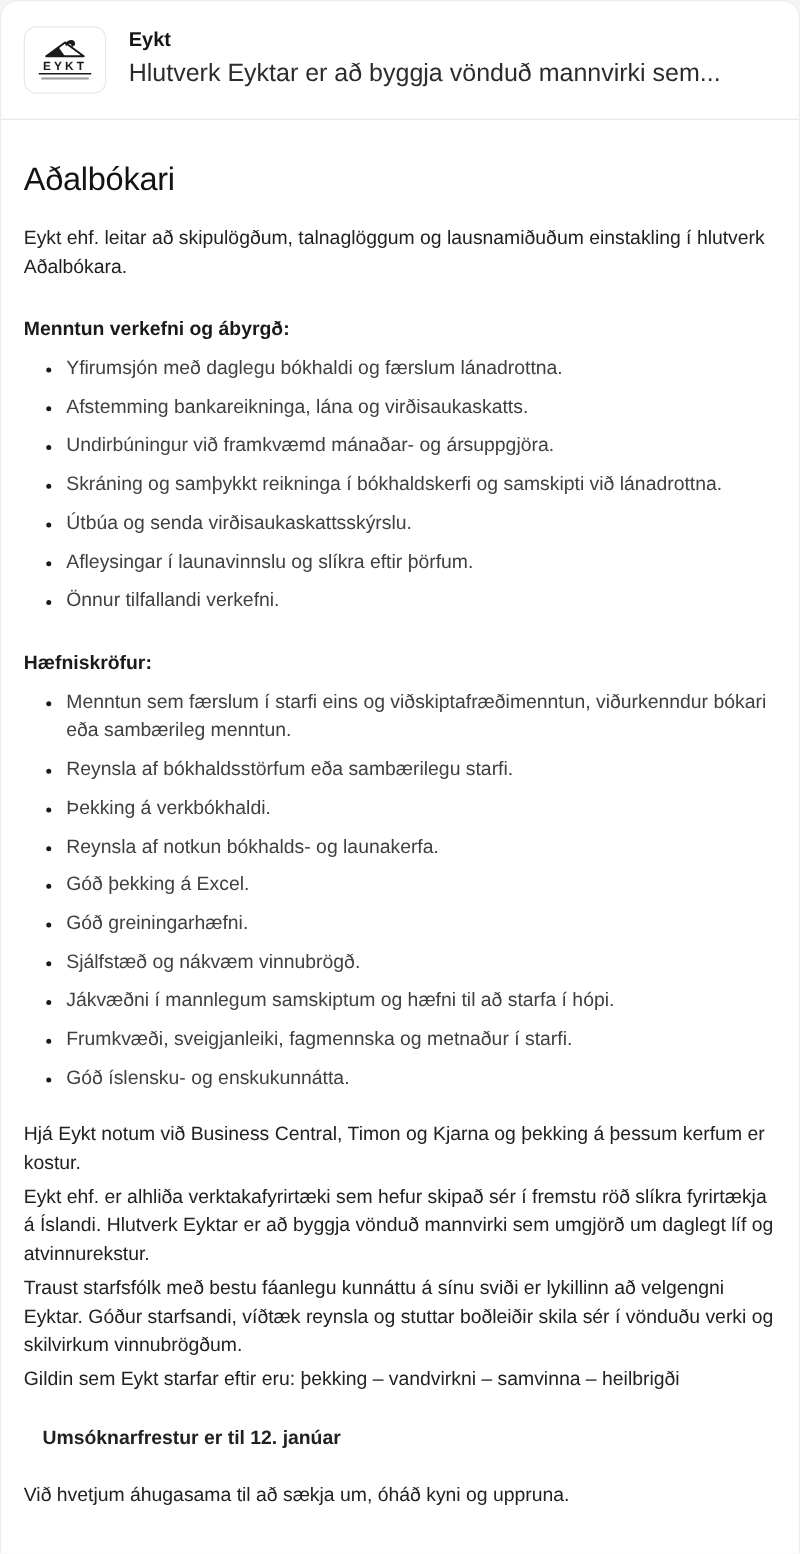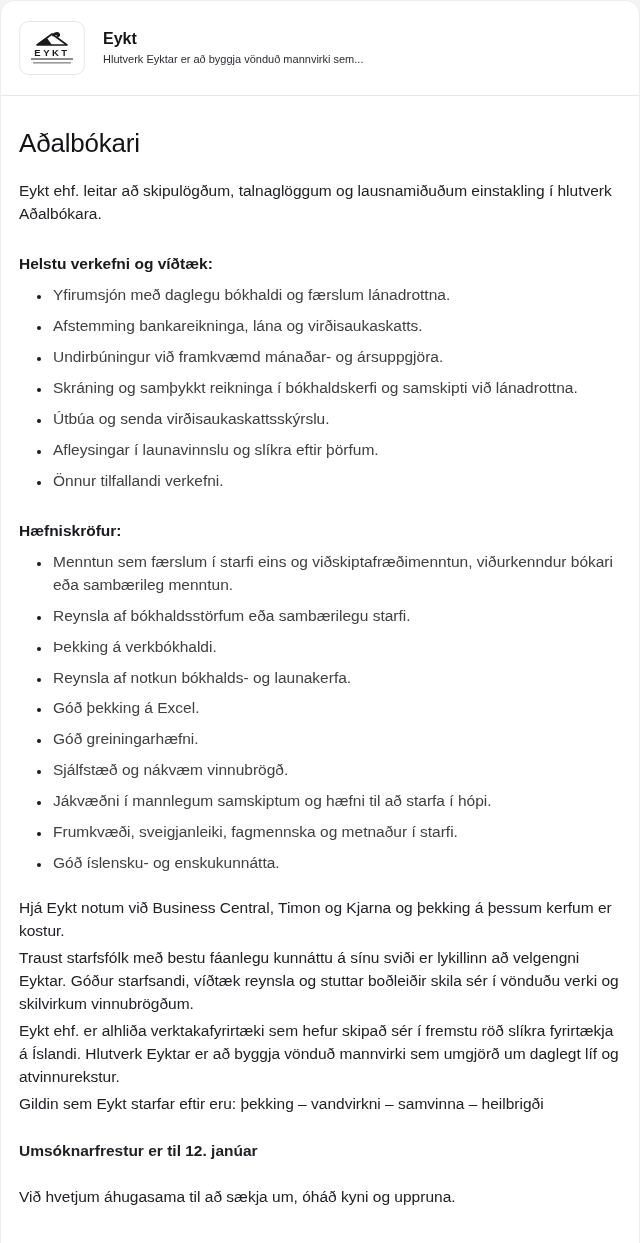--- a/index.html
+++ b/index.html
@@ -41,21 +41,21 @@
   }
   .logo-box svg { display: block; }
   .company-meta { display: flex; flex-direction: column; gap: 3px; }
   .company-name {
     font-size: 16px;
     font-weight: 700;
     color: #151517;
     line-height: 1.3;
   }
   .company-tagline {
-    font-size: 11px;
+    font-size: 20px;
     color: #2c2c30;
     line-height: 1.35;
   }
 
   
   .content {
     padding: 16px 20px 26px 18px;
     font-size: 15.5px;
     line-height: 1.48;
   }
@@ -78,21 +78,21 @@
     padding-left: 32px;
     list-style: disc;
   }
   ul.bullet-list li {
     margin: 8px 0;
     padding-left: 2px;
     color: #404040;
   }
   ul.bullet-list li::marker { color: #1a1a1d; font-size: 0.8em; }
   .bold-inline { font-weight: 400; }
-  p.deadline { font-weight: 700; margin: 24px 0; }
+  p.deadline { font-weight: 700; margin: 24px 15px; }
 </style>
 </head>
 <body>
 
 <div class="page-card">
 
   <div class="company-header">
     <div class="logo-box">
       <svg width="48" height="38" viewBox="0 0 48 38">
 
@@ -109,21 +109,21 @@
       <div class="company-tagline">Hlutverk Eyktar er að byggja vönduð mannvirki sem...</div>
     </div>
   </div>
 
   <div class="content">
 
     <h1 class="job-title">Aðalbókari</h1>
 
     <p class="para">Eykt ehf. leitar að skipulögðum, talnaglöggum og lausnamiðuðum einstakling í hlutverk Aðalbókara.</p>
 
-    <div class="section-heading">Helstu verkefni og víðtæk:</div>
+    <div class="section-heading">Menntun verkefni og ábyrgð:</div>
     <ul class="bullet-list">
         <li>Yfirumsjón með daglegu bókhaldi og færslum lánadrottna.</li>
         <li>Afstemming bankareikninga, lána og virðisaukaskatts.</li>
         <li>Undirbúningur við framkvæmd mánaðar- og ársuppgjöra.</li>
         <li>Skráning og samþykkt reikninga í bókhaldskerfi og samskipti við lánadrottna.</li>
         <li>Útbúa og senda virðisaukaskattsskýrslu.</li>
         <li>Afleysingar í launavinnslu og slíkra eftir þörfum.</li>
         <li>Önnur tilfallandi verkefni.</li>
       </ul>
 
@@ -136,23 +136,23 @@
         <li>Góð þekking á Excel.</li>
         <li>Góð greiningarhæfni.</li>
         <li>Sjálfstæð og nákvæm vinnubrögð.</li>
         <li>Jákvæðni í mannlegum samskiptum og hæfni til að starfa í hópi.</li>
         <li>Frumkvæði, sveigjanleiki, fagmennska og metnaður í starfi.</li>
         <li>Góð íslensku- og enskukunnátta.</li>
       </ul>
 
     <p class="para">Hjá Eykt notum við Business Central, Timon og Kjarna og þekking á þessum kerfum er kostur.</p>
 
+    <p class="para">Eykt ehf. er alhliða verktakafyrirtæki sem hefur skipað sér í fremstu röð slíkra fyrirtækja á Íslandi. Hlutverk Eyktar er að byggja vönduð mannvirki sem umgjörð um daglegt líf og atvinnurekstur.</p>
+
     <p class="para">Traust starfsfólk með bestu fáanlegu kunnáttu á sínu sviði er lykillinn að velgengni Eyktar. Góður starfsandi, víðtæk reynsla og stuttar boðleiðir skila sér í vönduðu verki og skilvirkum vinnubrögðum.</p>
-
-    <p class="para">Eykt ehf. er alhliða verktakafyrirtæki sem hefur skipað sér í fremstu röð slíkra fyrirtækja á Íslandi. Hlutverk Eyktar er að byggja vönduð mannvirki sem umgjörð um daglegt líf og atvinnurekstur.</p>
 
     <p class="para"><span>Gildin sem Eykt starfar eftir eru: </span><span class="bold-inline">þekking – vandvirkni – samvinna – heilbrigði</span></p>
 
     <p class="para deadline">Umsóknarfrestur er til 12. janúar</p>
 
     <p class="para">Við hvetjum áhugasama til að sækja um, óháð kyni og uppruna.</p>
 
   </div>
 </div>
 

